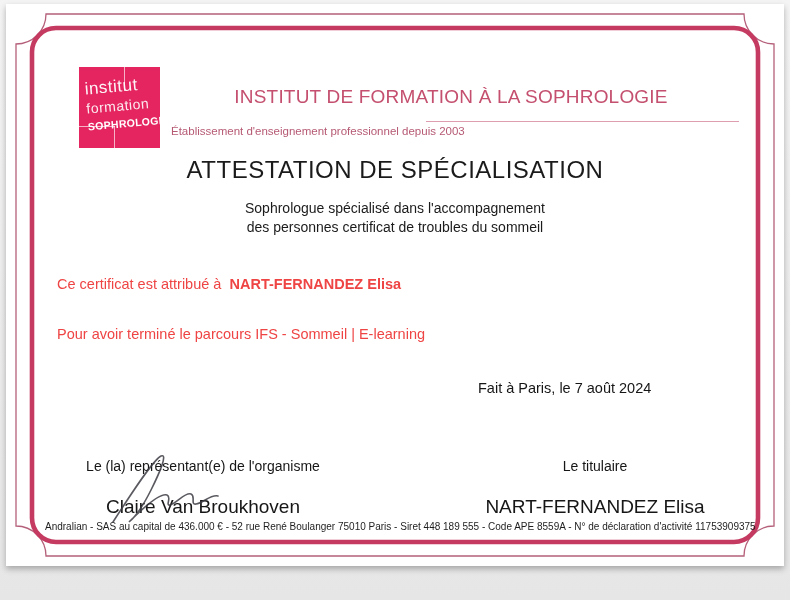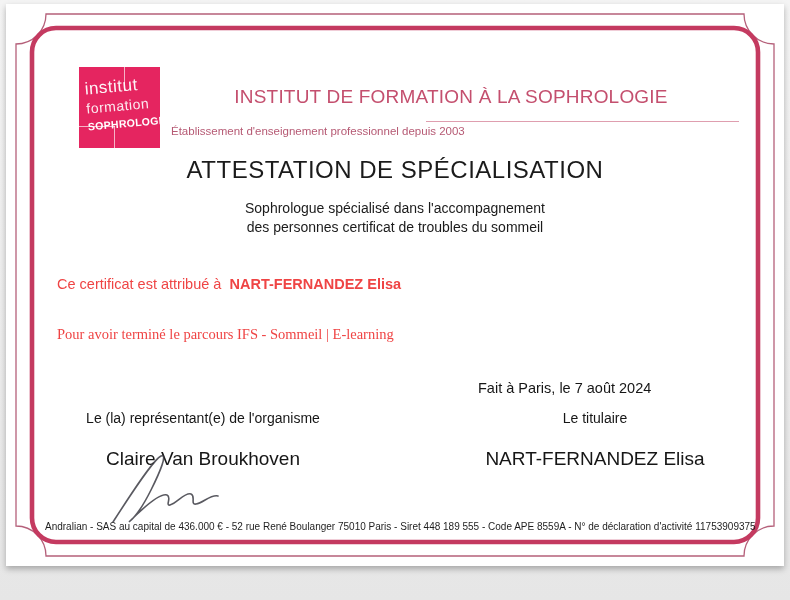--- a/index.html
+++ b/index.html
@@ -53,26 +53,26 @@
   }
   .main-subheading {
     position: absolute; left: 0; top: 195px; width: 778px;
     text-align: center; font-size: 14px; color: #1b1b1b; line-height: 1.33;
   }
 
   
   .statement { position: absolute; left: 51px; font-size: 14.5px; color: #ef4444; white-space: nowrap; }
   .statement .name { font-weight: 700; }
   .st-attribution { top: 272px; }
-  .st-completion { top: 322px; font-family: Liberation Serif, serif; }
+  .st-completion { top: 322px; }
   .date-line { position: absolute; left: 472px; top: 364px; font-size: 14.5px; color: #161616; white-space: nowrap; margin-top: 12px; }
 
   
   .sig-col { position: absolute; text-align: center; color: #161616; }
-  .sig-col .role { font-size: 14px; }
+  .sig-col .role { font-size: 14px; margin-top: 48px; }
   .sig-col .signer { font-size: 19px; font-weight: 400; margin-top: 22px; }
   .sig-left { left: 27px; top: 406px; width: 340px; }
   .sig-right { left: 429px; top: 406px; width: 320px; }
   .signature-svg { position: absolute; left: 95px; top: 442px; width: 160px; height: 80px; }
 
   
   .legal-footer {
     position: absolute; left: 39px; top: 517px; width: 700px;
     text-align: center; font-size: 10px; color: #1e1e1e; white-space: nowrap;
   }

